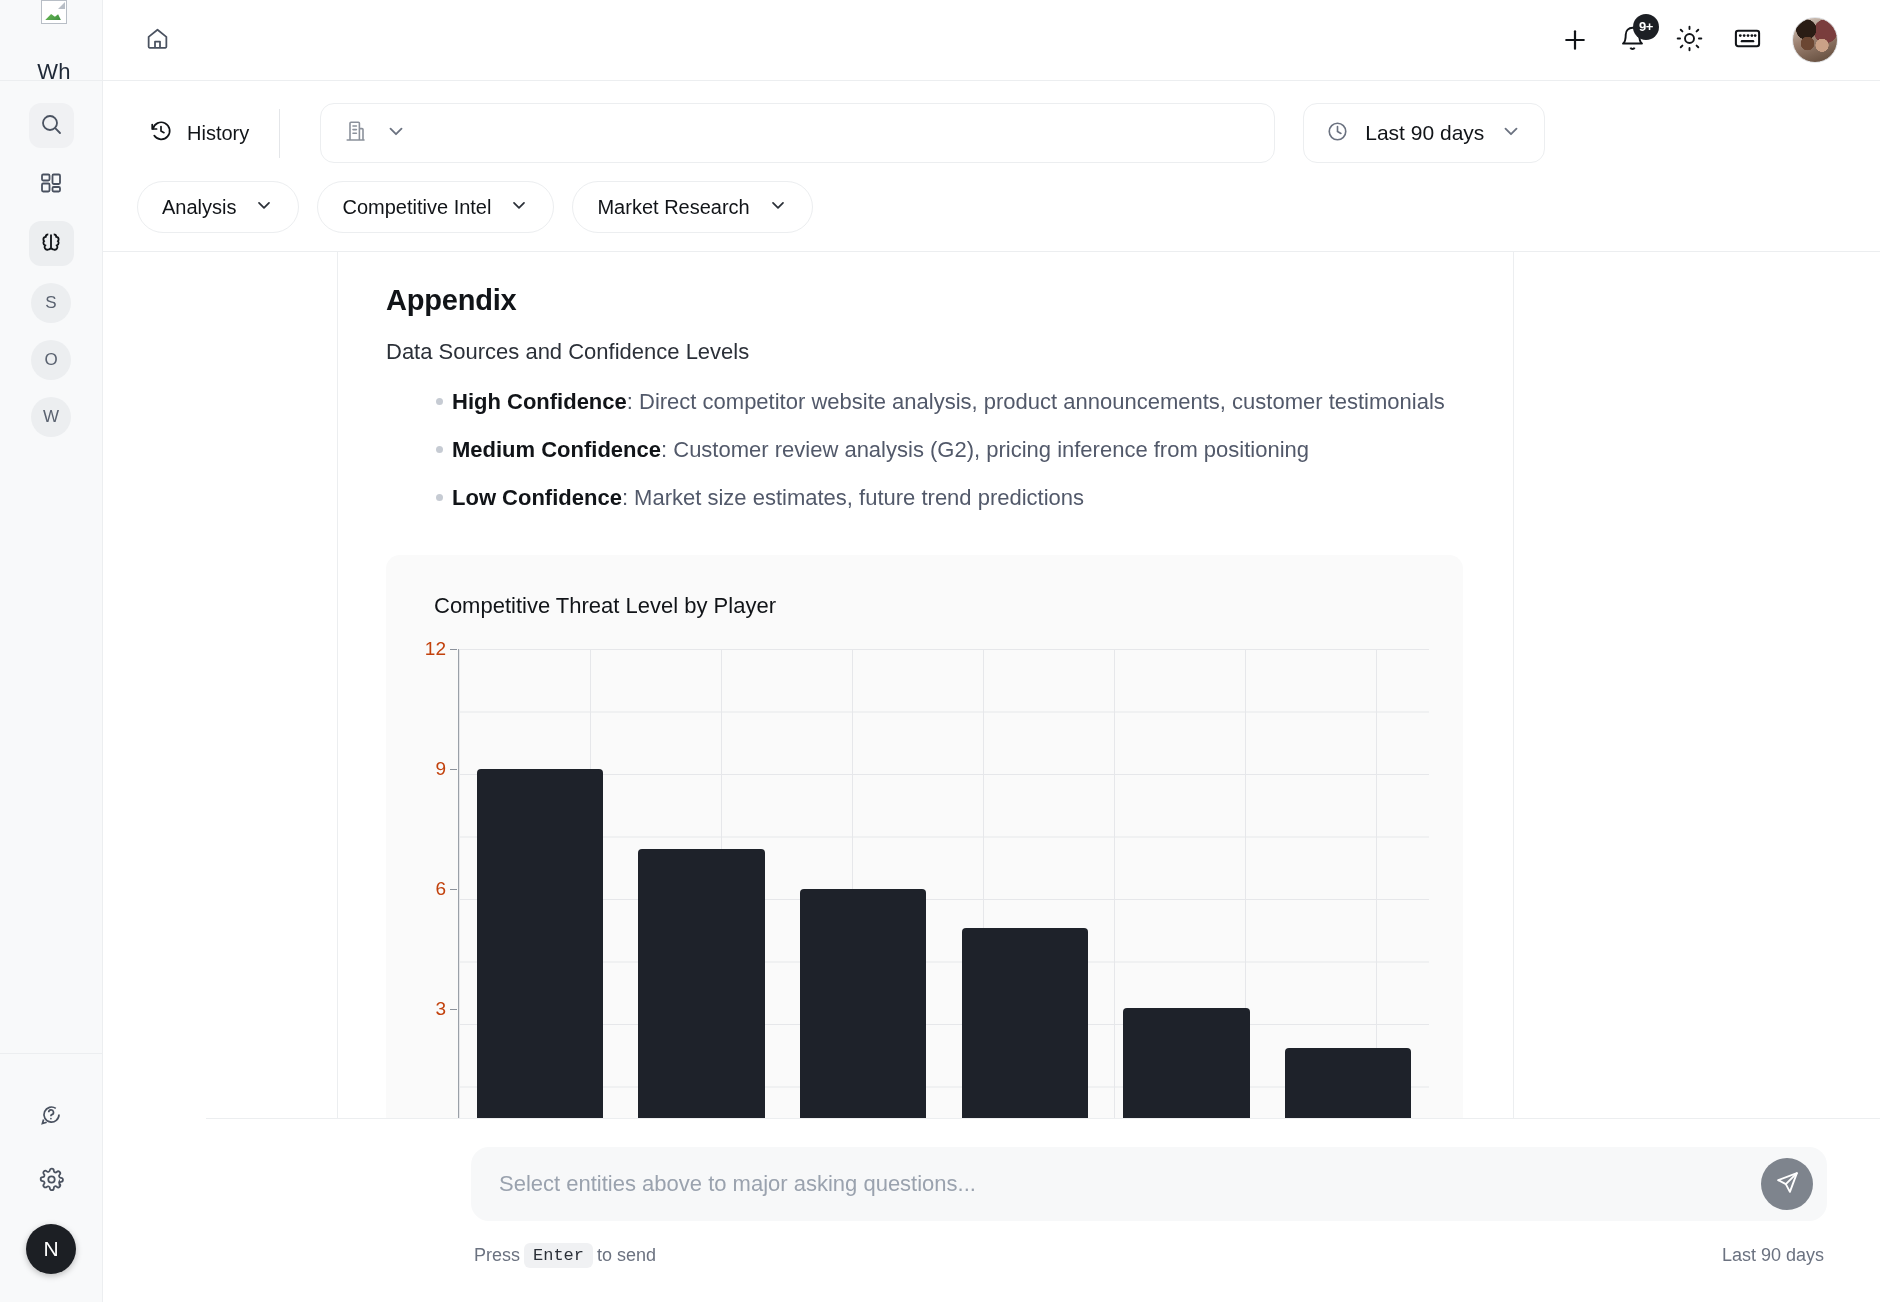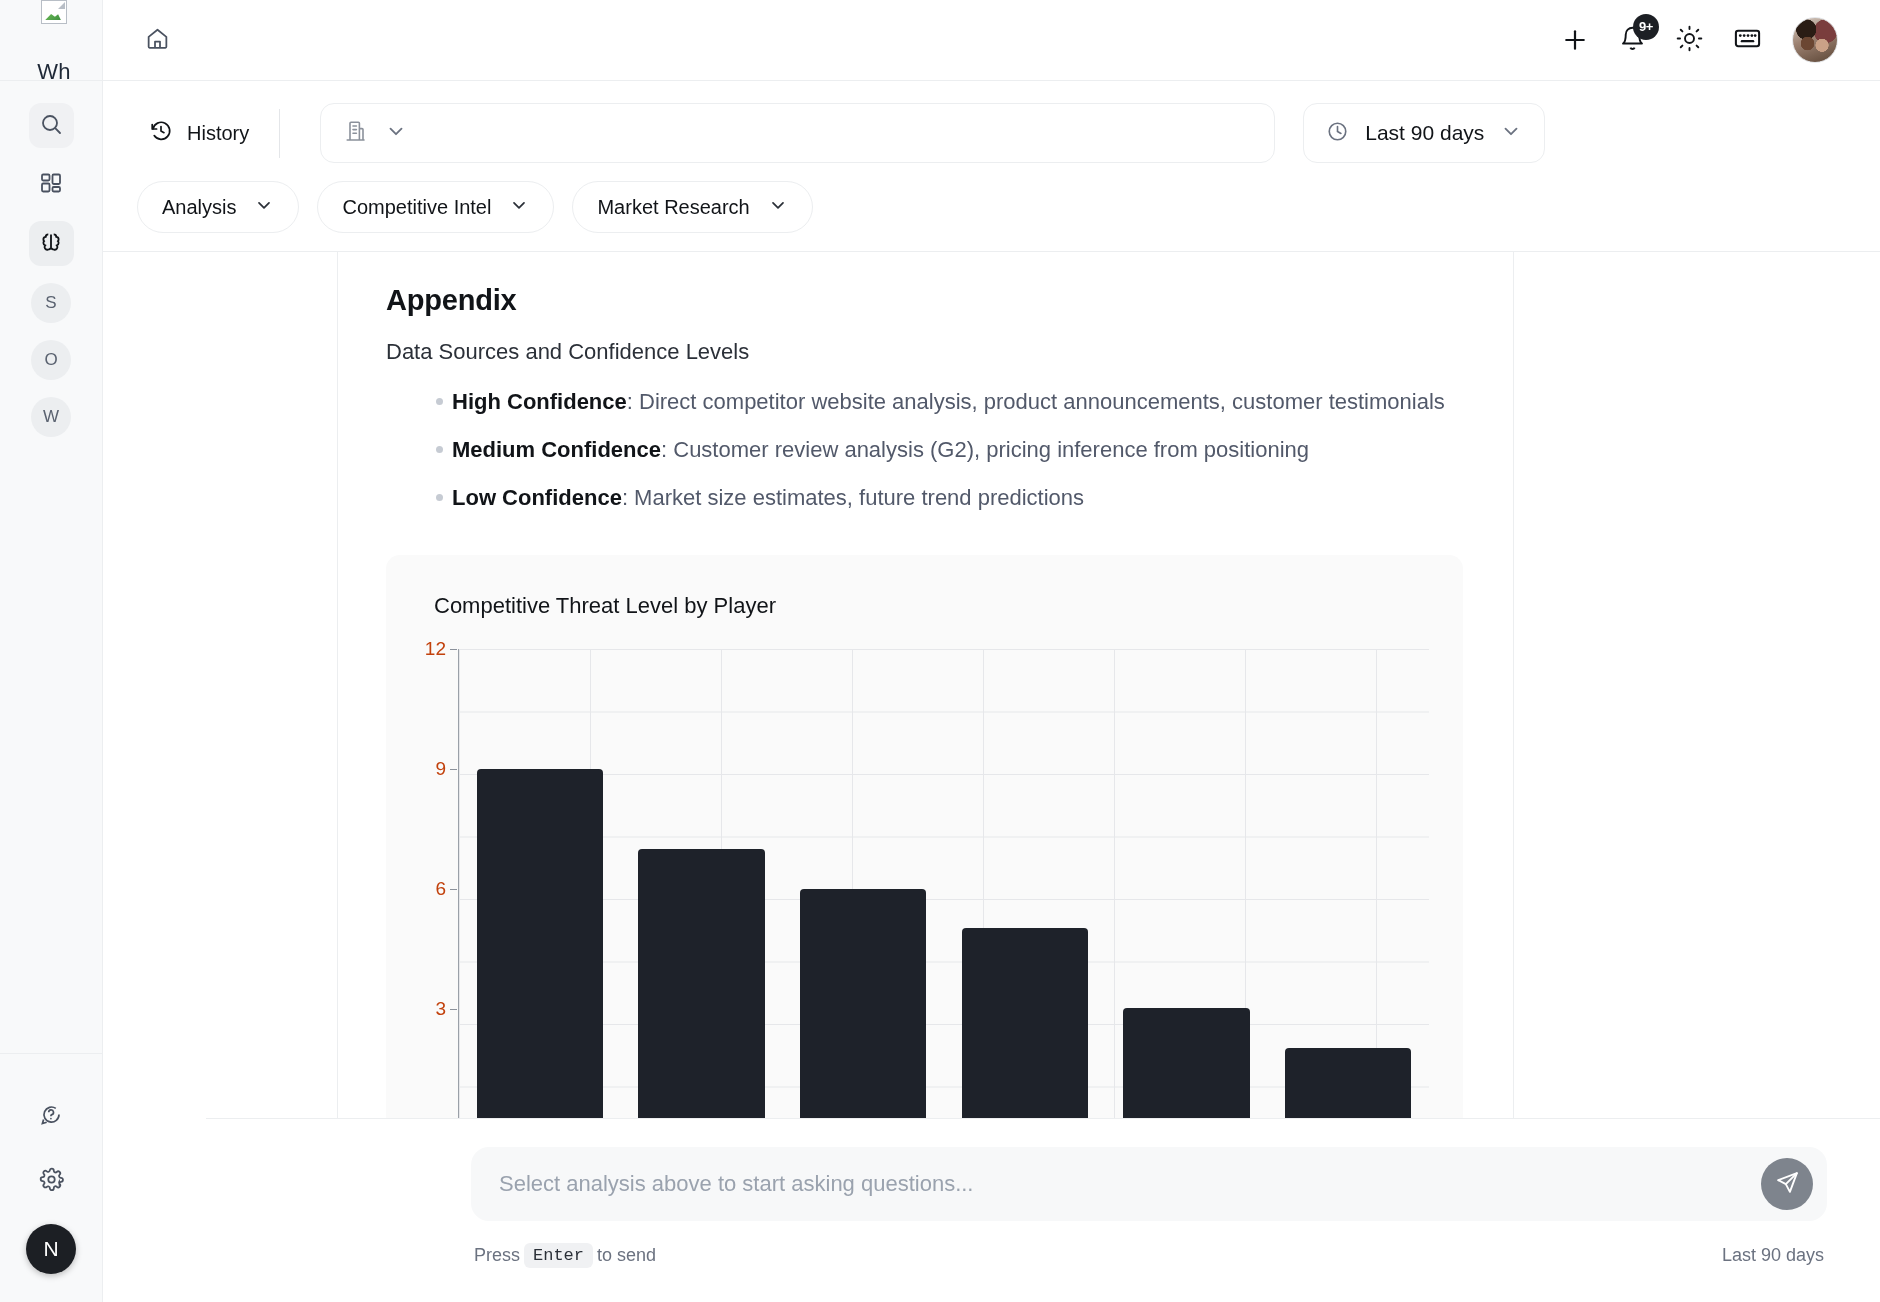--- a/index.html
+++ b/index.html
@@ -504,21 +504,21 @@
               <span class="xtick" style="left:66.6%"></span>
               <span class="xtick" style="left:83.3%"></span>
             </div>
           </div>
         </div>
       </div>
     </div>
 
     <div class="composer">
       <div class="composer-box">
-        <span class="ph">Select analysis above to start asking questions...</span>
+        <span class="ph">Select entities above to major asking questions...</span>
         <div class="send-btn">
           <span>
             <svg width="25" height="25" viewBox="0 0 24 24" fill="none" stroke="currentColor" stroke-width="1.8" stroke-linejoin="round" stroke-linecap="round">
                 <path d="M21 3 10.4 13.6"></path>
                 <path d="M21 3 14.3 21l-3.9-7.4L3 9.7z"></path>
               </svg>
           </span>
         </div>
       </div>
       <div class="composer-foot">

